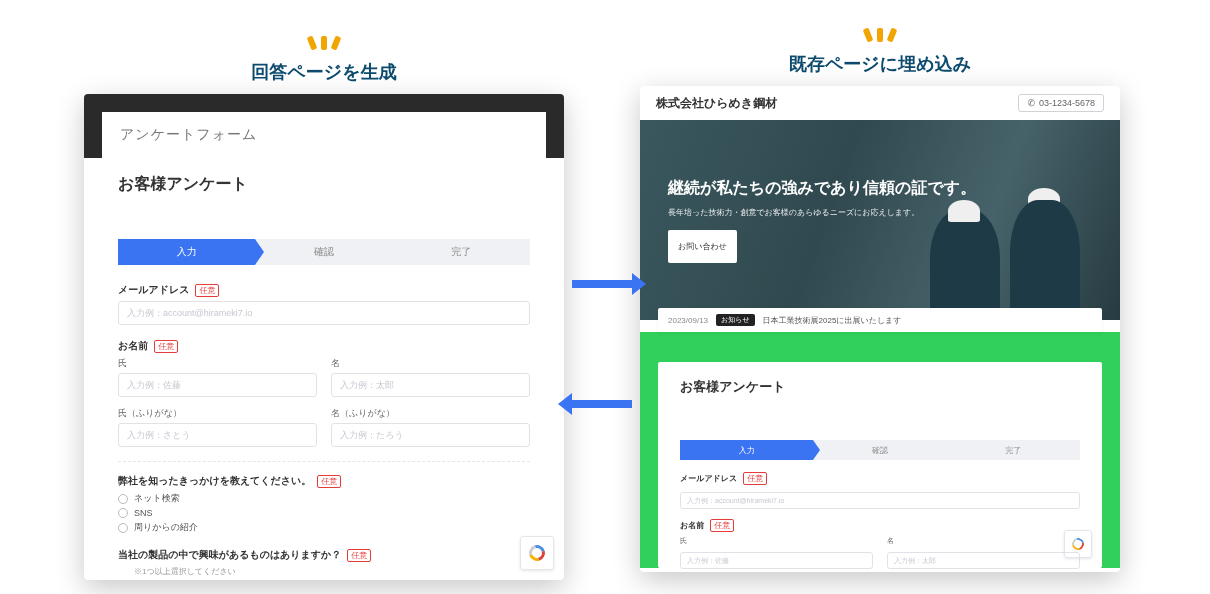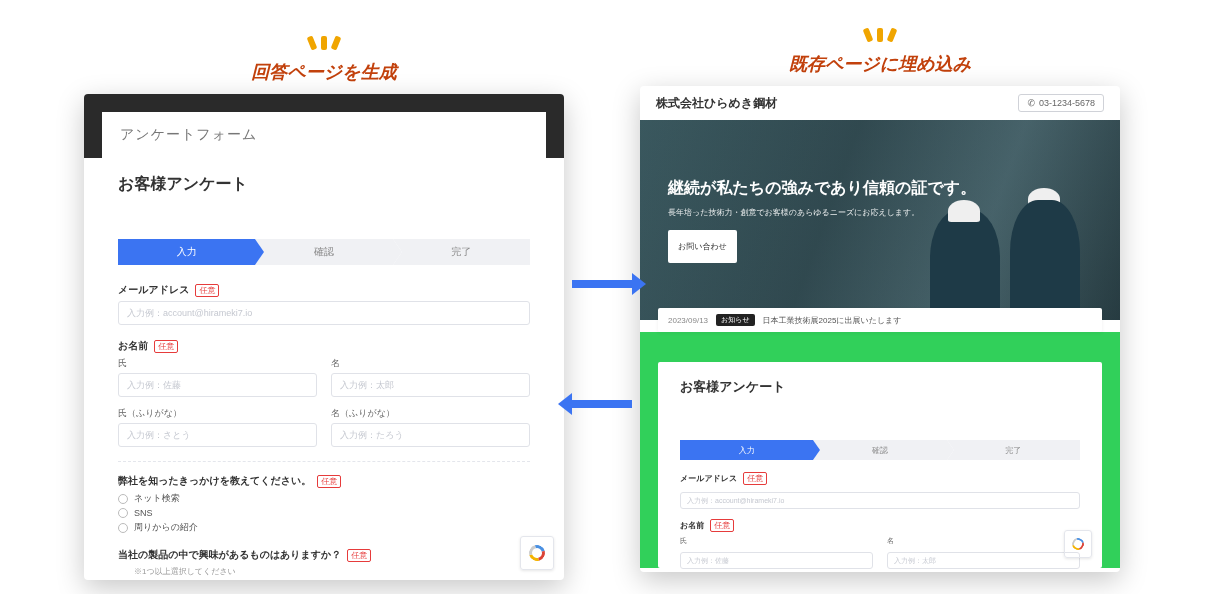--- a/index.html
+++ b/index.html
@@ -28,24 +28,23 @@
     width: 6px; height: 14px;
     background: #f0a500;
     border-radius: 2px;
   }
   .sparkle span:nth-child(1){ transform: rotate(-22deg); }
   .sparkle span:nth-child(3){ transform: rotate(22deg); }
 
   .panel-title {
     text-align: center;
     font-size: 18px;
-    color: #c2410c;
+    color: #0c4a6e;
     font-weight: 600;
     margin-bottom: 10px;
-    font-style: italic;
   }
 
   .card {
     background: #fff;
     box-shadow: 0 8px 28px rgba(0,0,0,0.22);
     border-radius: 4px;
     overflow: hidden;
     height: 486px;
     position: relative;
   }

